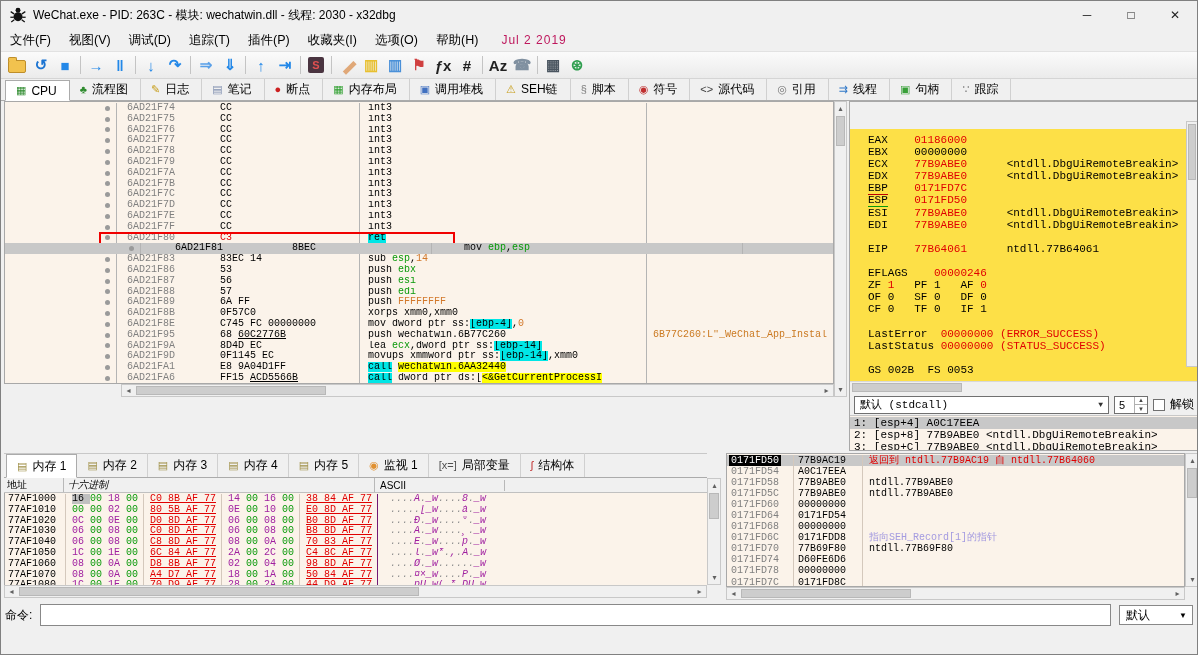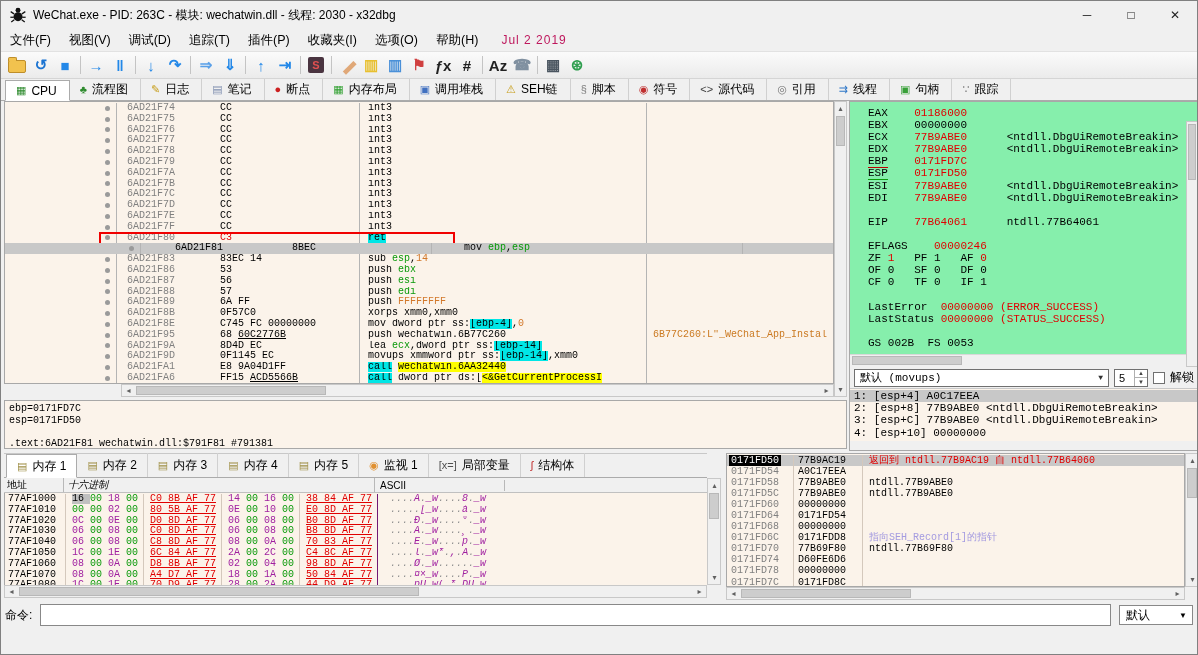--- a/index.html
+++ b/index.html
@@ -52,21 +52,21 @@
   .c-d{color:#909090}.c-p{color:#A020A0}.c-pur{color:#A49BE0}.c-s{background:#C0C0C0;color:#000}
   
   .sb{position:absolute;background:#F0F0F0;border:1px solid #C8C8C8;box-sizing:border-box;}
   .sb .arrow{position:absolute;color:#606060;font-size:8px;line-height:8px;display:flex;align-items:center;justify-content:center;}
   .thumb{position:absolute;background:#CDCDCD;border:1px solid #B8B8B8;box-sizing:border-box;}
   
   #infopane{left:3px;top:399px;width:843px;height:49px;padding:2px 0 0 4px;font-size:10px;line-height:11.5px;color:#000;}
   
   #registers{left:848px;top:100px;width:350px;height:350px;background:#F0F0F0;border:1px solid #A8A8A8;}
   .fpubar{height:19px;background:#F2F2F2;border-bottom:1px solid #C8C8C8;display:flex;align-items:center;padding-left:10px;font-size:12px;color:#000;}
-  .regarea{height:247px;background:#86efac;padding:5px 0 0 18px;overflow:hidden;position:relative;}
+  .regarea{height:247px;background:#fde047;padding:5px 0 0 18px;overflow:hidden;position:relative;margin-top:27px;}
   .rline{font-size:11px;line-height:12.1px;height:12.1px;}
   .u-r{border-bottom:1px solid #C00000;}
   .u-g{border-bottom:1px solid #0A9A0A;}
   .reg-hscroll{height:12px;background:#F0F0F0;position:relative;border-top:1px solid #D8D8D8;}
   .convrow{height:21px;display:flex;align-items:center;gap:5px;padding:0 4px;background:#F0F0F0;}
   .combo{flex:1;height:18px;background:#FFF;border:1px solid #707070;display:flex;align-items:center;font-size:11px;padding-left:5px;box-sizing:border-box;position:relative;font-family:"Liberation Mono",monospace;}
   .combo .caret{margin-left:auto;padding-right:5px;font-size:8px;color:#333;}
   .spin{width:34px;height:18px;background:#FFF;border:1px solid #707070;box-sizing:border-box;display:flex;font-size:11px;}
   .spin .num{flex:1;display:flex;align-items:center;padding-left:4px;}
   .spin .updown{width:12px;border-left:1px solid #B0B0B0;display:flex;flex-direction:column;font-size:6px;color:#444;}
@@ -289,30 +289,29 @@
     <div class="thumb" style="left:1px;top:14px;width:9px;height:30px;"></div>
     <div class="arrow" style="bottom:1px;left:0;width:11px;height:11px;">▾</div>
   </div>
 
   <div class="sb" style="left:120px;top:383px;width:713px;height:13px;">
     <div class="arrow" style="left:1px;top:0;width:11px;height:11px;">◂</div>
     <div class="thumb" style="left:14px;top:1px;width:190px;height:9px;"></div>
     <div class="arrow" style="right:1px;top:0;width:11px;height:11px;">▸</div>
   </div>
 
-  <div class="panel mono" id="infopane"><div>ebp=0171FD7C</div><div>esp=0171FD50</div><div>&nbsp;</div><div>.text:6AD21F81 wechatwin.dll:$791F81 #791381</div></div>
 
   <div class="panel" id="registers">
     <div class="regarea mono" id="regarea"><div class="rline"><span class="c-b">EAX    </span><span class="c-red">01186000</span></div><div class="rline"><span class="c-b">EBX    </span><span class="c-b">00000000</span></div><div class="rline"><span class="c-b">ECX    </span><span class="c-red">77B9ABE0</span><span class="c-b">      </span><span class="c-b">&lt;ntdll.DbgUiRemoteBreakin&gt;</span></div><div class="rline"><span class="c-b">EDX    </span><span class="c-red">77B9ABE0</span><span class="c-b">      </span><span class="c-b">&lt;ntdll.DbgUiRemoteBreakin&gt;</span></div><div class="rline"><span class="c-b u-r">EBP</span><span class="c-b">    </span><span class="c-red">0171FD7C</span></div><div class="rline"><span class="c-b u-g">ESP</span><span class="c-b">    </span><span class="c-red">0171FD50</span></div><div class="rline"><span class="c-b">ESI    </span><span class="c-red">77B9ABE0</span><span class="c-b">      </span><span class="c-b">&lt;ntdll.DbgUiRemoteBreakin&gt;</span></div><div class="rline"><span class="c-b">EDI    </span><span class="c-red">77B9ABE0</span><span class="c-b">      </span><span class="c-b">&lt;ntdll.DbgUiRemoteBreakin&gt;</span></div><div class="rline"></div><div class="rline"><span class="c-b">EIP    </span><span class="c-red">77B64061</span><span class="c-b">      </span><span class="c-b">ntdll.77B64061</span></div><div class="rline"></div><div class="rline"><span class="c-b">EFLAGS    </span><span class="c-red">00000246</span></div><div class="rline"><span class="c-b">ZF </span><span class="c-red">1</span><span class="c-b">   PF </span><span class="c-b">1</span><span class="c-b">   AF </span><span class="c-red">0</span></div><div class="rline"><span class="c-b">OF 0   SF 0   DF 0</span></div><div class="rline"><span class="c-b">CF 0   TF 0   IF 1</span></div><div class="rline"></div><div class="rline"><span class="c-b">LastError  </span><span class="c-red">00000000 (ERROR_SUCCESS)</span></div><div class="rline"><span class="c-b">LastStatus </span><span class="c-red">00000000 (STATUS_SUCCESS)</span></div><div class="rline"></div><div class="rline"><span class="c-b">GS 002B  FS 0053</span></div></div>
     <div class="reg-hscroll">
       <div class="thumb" style="left:2px;top:1px;width:110px;height:9px;"></div>
     </div>
     <div class="convrow">
       <div class="combo">
-          <span>默认 (movups)</span>
+          <span>默认 (stdcall)</span>
           <span class="caret">▼</span>
         </div>
       <div class="spin">
           <span class="num">5</span>
           <span class="updown">
             <span>▲</span>
             <span>▼</span>
           </span>
         </div>
       <div class="chk"></div>

